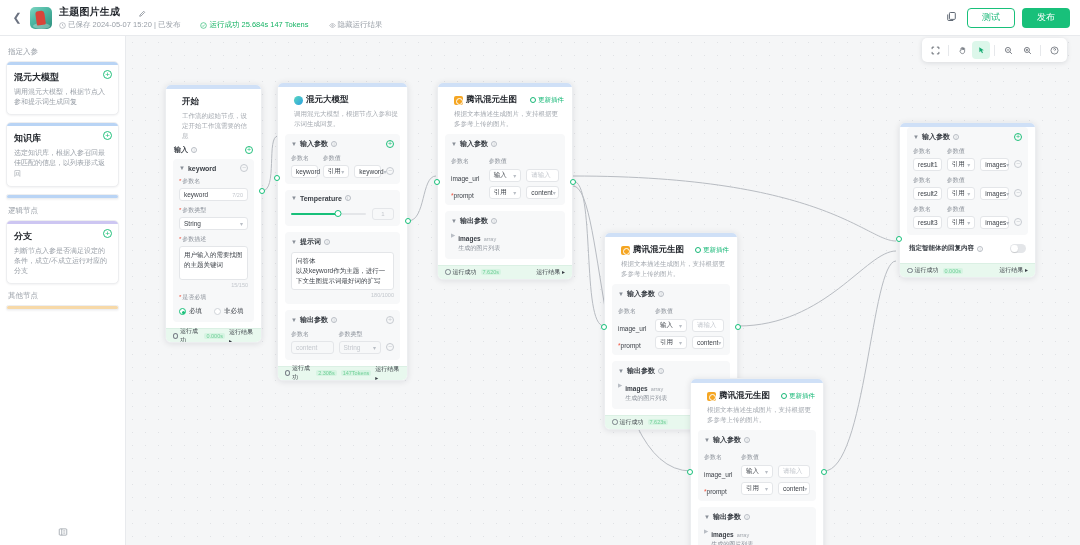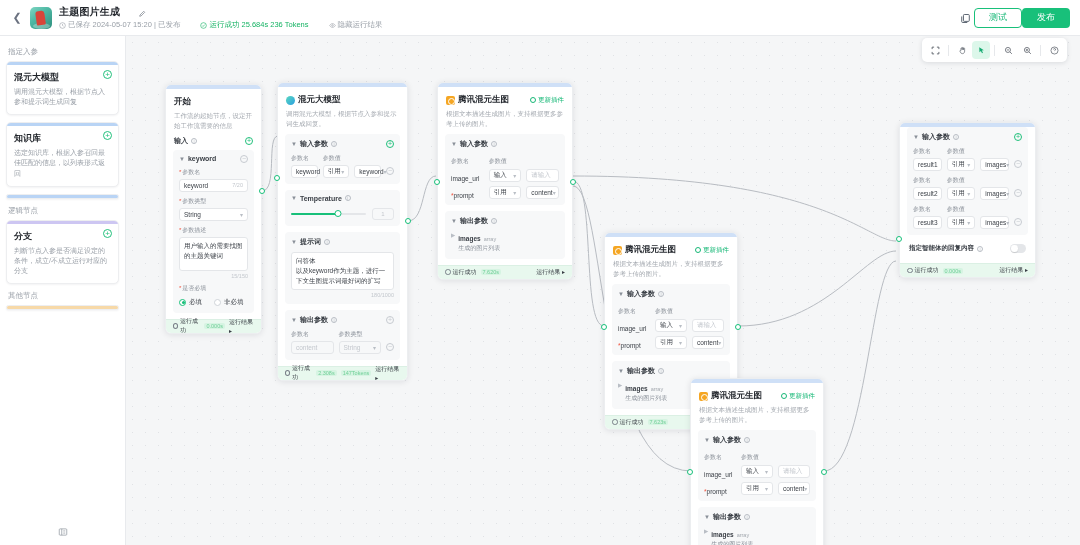--- a/index.html
+++ b/index.html
@@ -37,21 +37,21 @@
   }
   .title-wrap { margin-left: 7px; display: flex; flex-direction: column; justify-content: center; gap: 1px; }
   .title-row { display: flex; align-items: center; gap: 18px; }
   .app-title { font-size: 10px; font-weight: bold; color: #1f2329; letter-spacing: .2px; }
   .pencil-icon { width: 8px; height: 8px; color: #8a9099; display: block; }
   .meta-row { display: flex; align-items: center; gap: 20px; font-size: 7.5px; color: #9aa0a8; }
   .meta-chip { display: flex; align-items: center; gap: 2px; white-space: nowrap; }
   .meta-chip svg { width: 7px; height: 7px; display: block; }
   .meta-run { color: #16b364; }
   .meta-run .tok { color: #16b364; }
-  .hdr-right { margin-left: auto; display: flex; align-items: flex-end; gap: 0; }
+  .hdr-right { margin-left: auto; display: flex; align-items: flex-start; gap: 7px; }
   .icon-btn-plain {
     width: 18px; height: 18px; display: flex; align-items: center; justify-content: center;
     color: #4b5563; cursor: pointer;
   }
   .icon-btn-plain svg { width: 11px; height: 11px; }
   .btn-test {
     min-width: 48px; height: 20px; border: 1px solid #18c07a; border-radius: 4px;
     background: #fff; color: #17b877; font-size: 9px; display: flex;
     align-items: center; justify-content: center; cursor: pointer; padding: 0 10px;
   }
@@ -115,21 +115,21 @@
   .tb-btn.active { background: #dcf7ea; color: #15ab72; }
   .tb-sep { width: 1px; height: 11px; background: #e6e8eb; margin: 0 3px; }
 
   
   .fnode {
     position: absolute; background: #fff; border-radius: 6px;
     box-shadow: 0 1px 6px rgba(16,24,40,.10); border: 1px solid #eceef0;
     overflow: hidden; z-index: 5; cursor: default;
   }
   .fnode .topbar { height: 4px; width: 100%; }
-  .fnode .head { padding: 7px 8px 5px 8px; }
+  .fnode .head { padding: 7px 8px 5px 16px; }
   .fnode .htitle { display: flex; align-items: center; gap: 3px; }
   .fnode .hname { font-size: 8.5px; font-weight: bold; color: #1f2329; }
   .fnode .hdesc { font-size: 6.5px; color: #a3a8af; line-height: 1.5; margin-top: 3px; }
   .badge-upd {
     margin-left: auto; display: flex; align-items: center; gap: 2px;
     font-size: 6.5px; color: #17b877; cursor: pointer;
   }
   .badge-upd .ci {
     width: 6px; height: 6px; border-radius: 50%; border: .8px solid #17b877;
     display: inline-block;
@@ -248,21 +248,21 @@
             <circle cx="8" cy="8" r="6.5"></circle>
             <path d="M8 4.5V8l2.4 1.6"></path>
           </svg>
         <span>已保存 2024-05-07 15:20 | 已发布</span>
       </span>
       <span class="meta-chip meta-run">
         <svg viewBox="0 0 16 16" fill="none" stroke="currentColor" stroke-width="1.4">
             <circle cx="8" cy="8" r="6.5"></circle>
             <path d="M5 8.2l2 2 4-4.3"></path>
           </svg>
-        <span class="tok">运行成功 25.684s 236 Tokens</span>
+        <span class="tok">运行成功 25.684s 147 Tokens</span>
       </span>
       <span class="meta-chip">
         <svg viewBox="0 0 16 16" fill="none" stroke="currentColor" stroke-width="1.4">
             <path d="M1.5 8S4 3.6 8 3.6 14.5 8 14.5 8 12 12.4 8 12.4 1.5 8 1.5 8z"></path>
             <circle cx="8" cy="8" r="1.8"></circle>
           </svg>
         <span>隐藏运行结果</span>
       </span>
     </div>
   </div>

